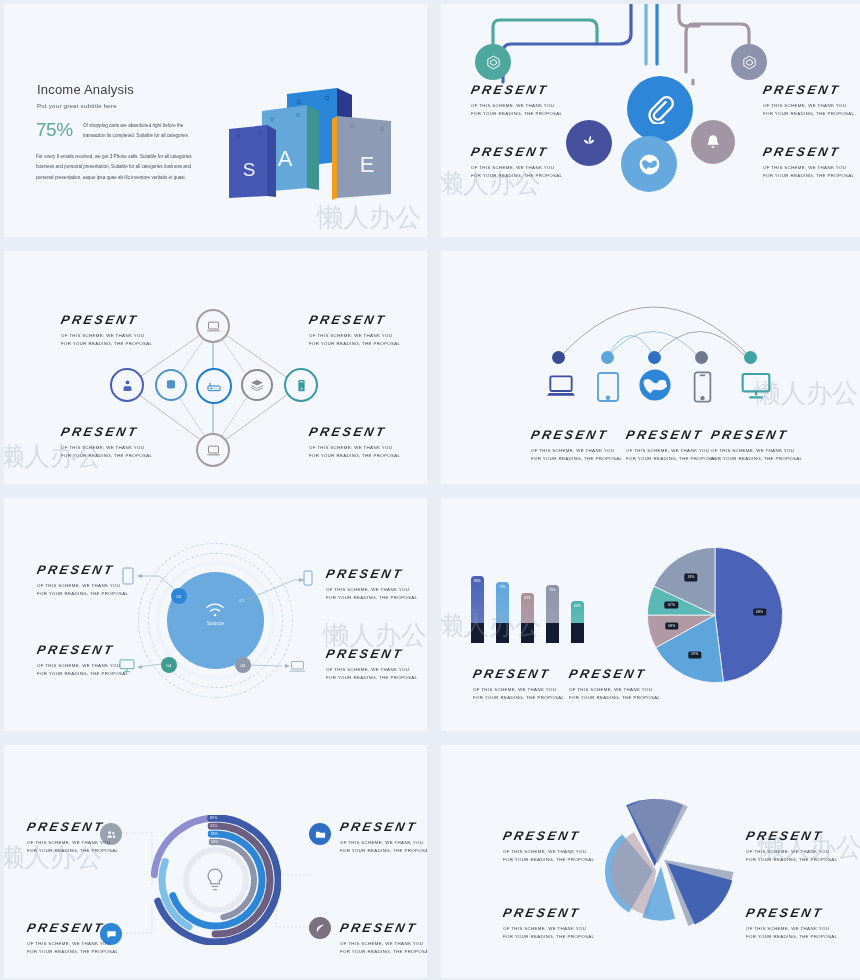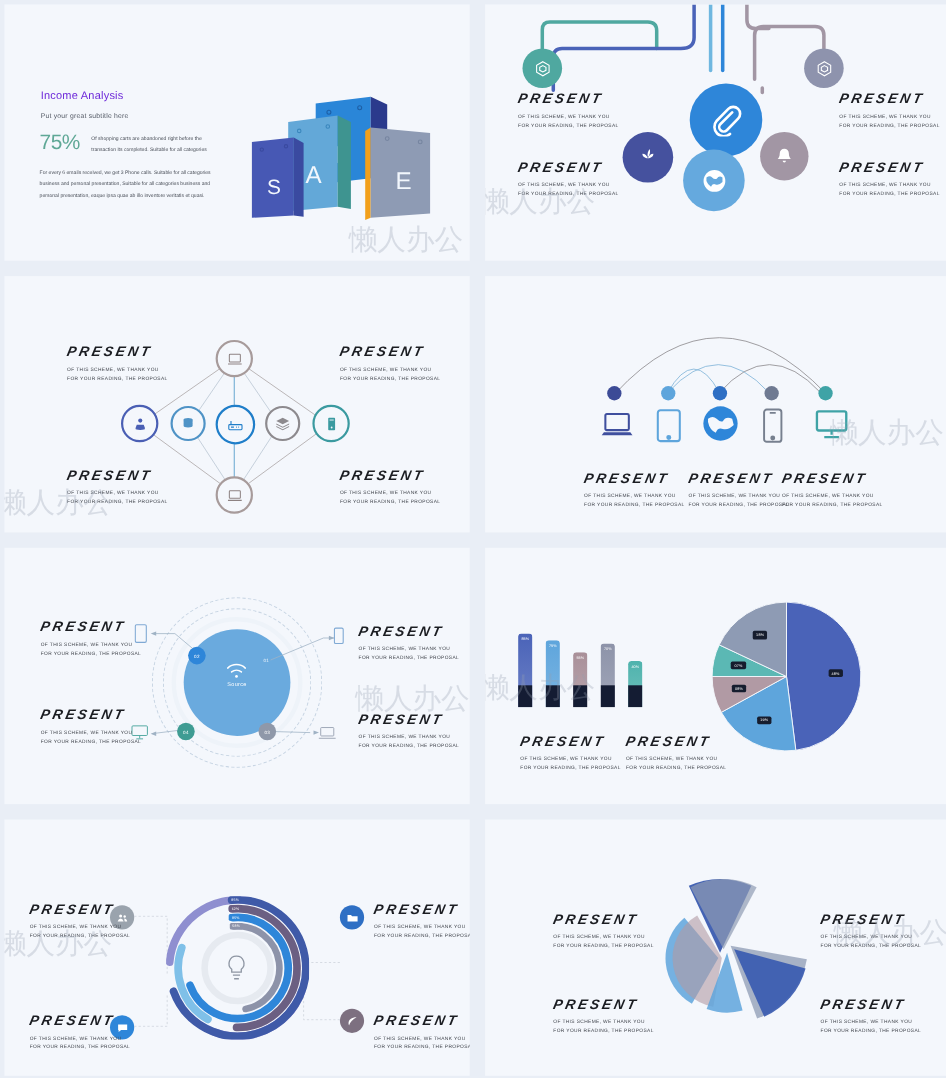--- a/index.html
+++ b/index.html
@@ -10,21 +10,21 @@
   .slide{position:relative;background:#f4f7fc;overflow:hidden;}
 
   
   .present{position:absolute;}
   .present .ttl{font-family:"Liberation Sans",sans-serif;font-style:italic;font-weight:bold;
        font-size:12.5px;letter-spacing:2.6px;color:#1b1d22;transform:skewX(-12deg);
        white-space:nowrap;line-height:1;}
   .present .sub{margin-top:5px;font-size:4.4px;letter-spacing:.35px;color:#41454d;line-height:1.85;white-space:nowrap;}
 
   
-  .s1-title{position:absolute;left:33px;top:78px;font-size:10px;color:#6d28d9;font-weight:400;letter-spacing:.2px;}
+  .s1-title{position:absolute;left:33px;top:78px;font-size:13px;color:#404040;font-weight:400;letter-spacing:.2px;}
   .s1-subtitle{position:absolute;left:33px;top:98px;font-size:6.2px;color:#555b66;letter-spacing:.2px;}
   .s1-pct{position:absolute;left:32px;top:115px;font-size:19px;color:#5fa896;font-weight:300;letter-spacing:-.5px;}
   .s1-pcttext{position:absolute;left:79px;top:117px;width:113px;font-size:4.6px;line-height:2.1;color:#4a4f59;}
   .s1-body{position:absolute;left:32px;top:148px;width:160px;font-size:4.6px;line-height:2.25;color:#4a4f59;}
   .bags{position:absolute;left:215px;top:72px;width:190px;height:132px;}
 
   
   .circ{position:absolute;border-radius:50%;display:flex;align-items:center;justify-content:center;}
   .circ svg{display:block;}
 

